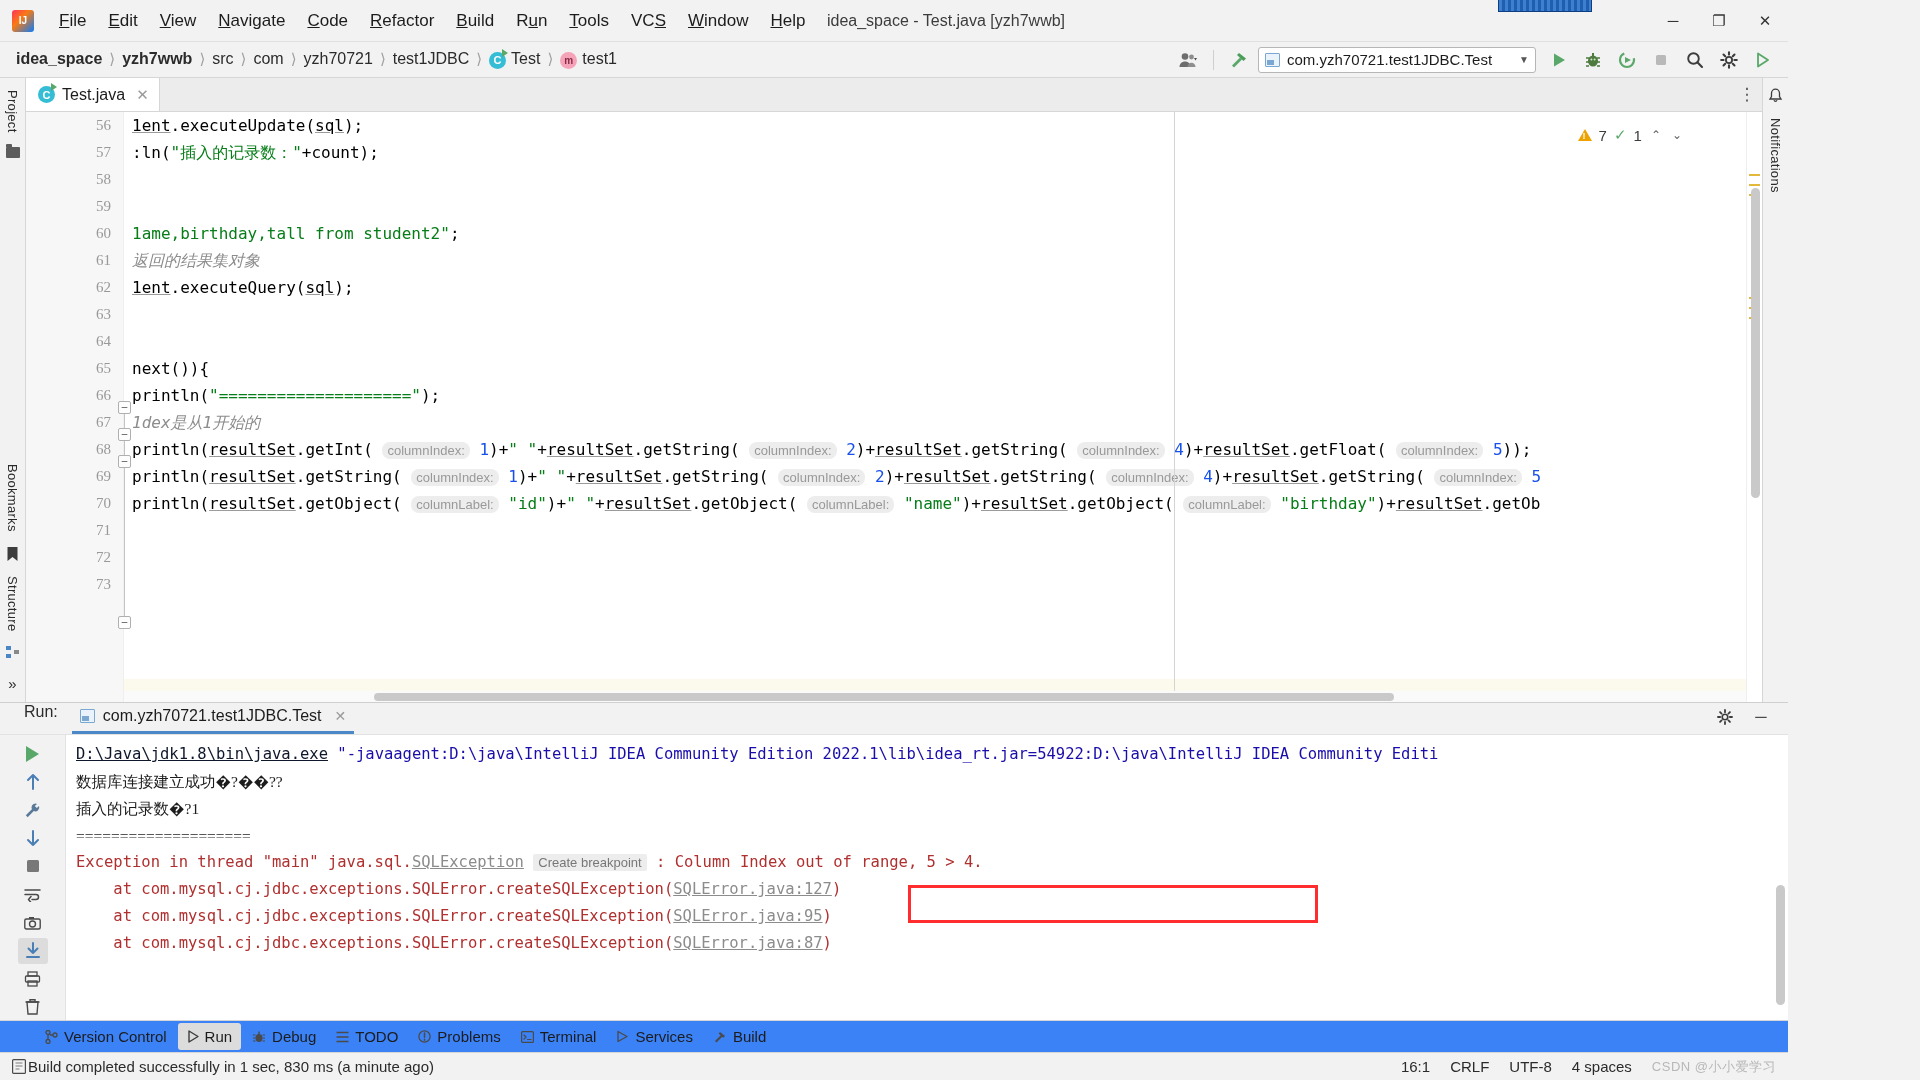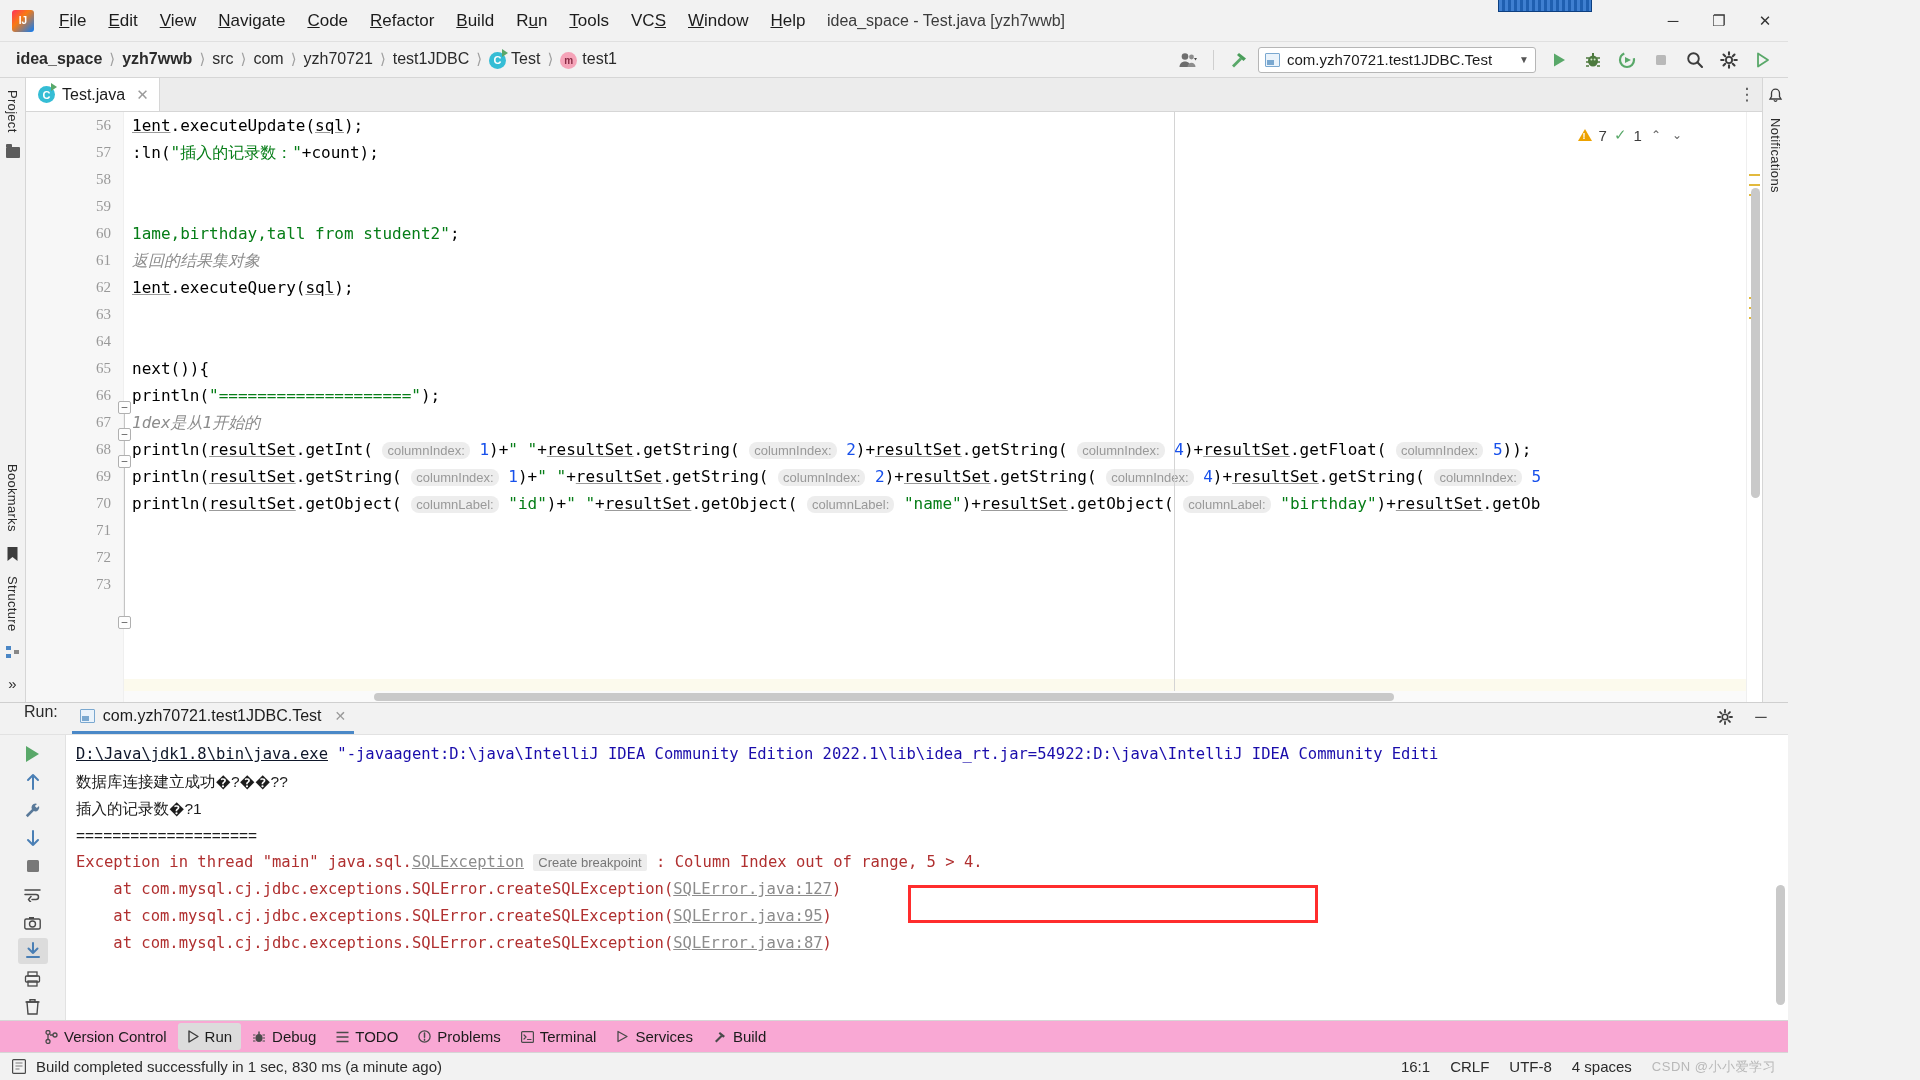--- a/index.html
+++ b/index.html
@@ -218,40 +218,40 @@
   .console {
     flex: 1; position: relative; overflow: hidden; background: #fff;
     font-family: "DejaVu Sans Mono", monospace; font-size: 15.5px; padding: 6px 0 0 10px;
   }
   .cline { height: 27px; line-height: 27px; white-space: pre; }
   .c-blue { color: #1a0dab; }
   .c-blue-u { color: #0f172a; text-decoration: underline; }
   .c-black { color: #1c1c1c; }
   .c-red { color: #b03030; }
   .c-link { color: #8c8c8c; text-decoration: underline; }
-  .cjk { font-family: Liberation Sans, sans-serif; }
+  .cjk { font-family: Liberation Serif, serif; }
   .bp-chip { background: #ededed; color: #777; font-size: 13px; padding: 1px 5px; border-radius: 2px;
     font-family: "Liberation Sans", sans-serif; }
   .con-vthumb { position:absolute; right:3px; top:150px; width:9px; height:120px; background:#c9c9c9; border-radius:5px; }
 
   
   .twbar {
-    height: 32px; background: #f9a8d4; border-top: 1px solid #d6d6d6; display: flex; align-items: center;
+    height: 32px; background: #3b82f6; border-top: 1px solid #d6d6d6; display: flex; align-items: center;
     flex: none; padding-left: 36px; gap: 2px;
   }
   .tw {
     display: flex; align-items: center; gap: 6px; font-size: 15px; color: #1c1c1c;
     padding: 5px 9px; border-radius: 3px;
   }
   .tw.active { background: #dcdcdc; }
 
   
   .status {
     height: 28px; background: #f2f2f2; border-top: 1px solid #d6d6d6; display: flex; align-items: center;
-    flex: none; padding: 0 12px; font-size: 15px; color: #2b2b2b; gap: 10px;
+    flex: none; padding: 0 12px; font-size: 15px; color: #2b2b2b; gap: 2px;
   }
   .st-right { margin-left: auto; display: flex; align-items: center; gap: 20px; color: #2b2b2b; }
   .wm { color: #b8b8b8; font-size: 13px; letter-spacing: .5px; }
 
   .ico { display: inline-flex; align-items: center; justify-content: center; }
 </style>
 </head>
 <body>
 
 <div class="app">

